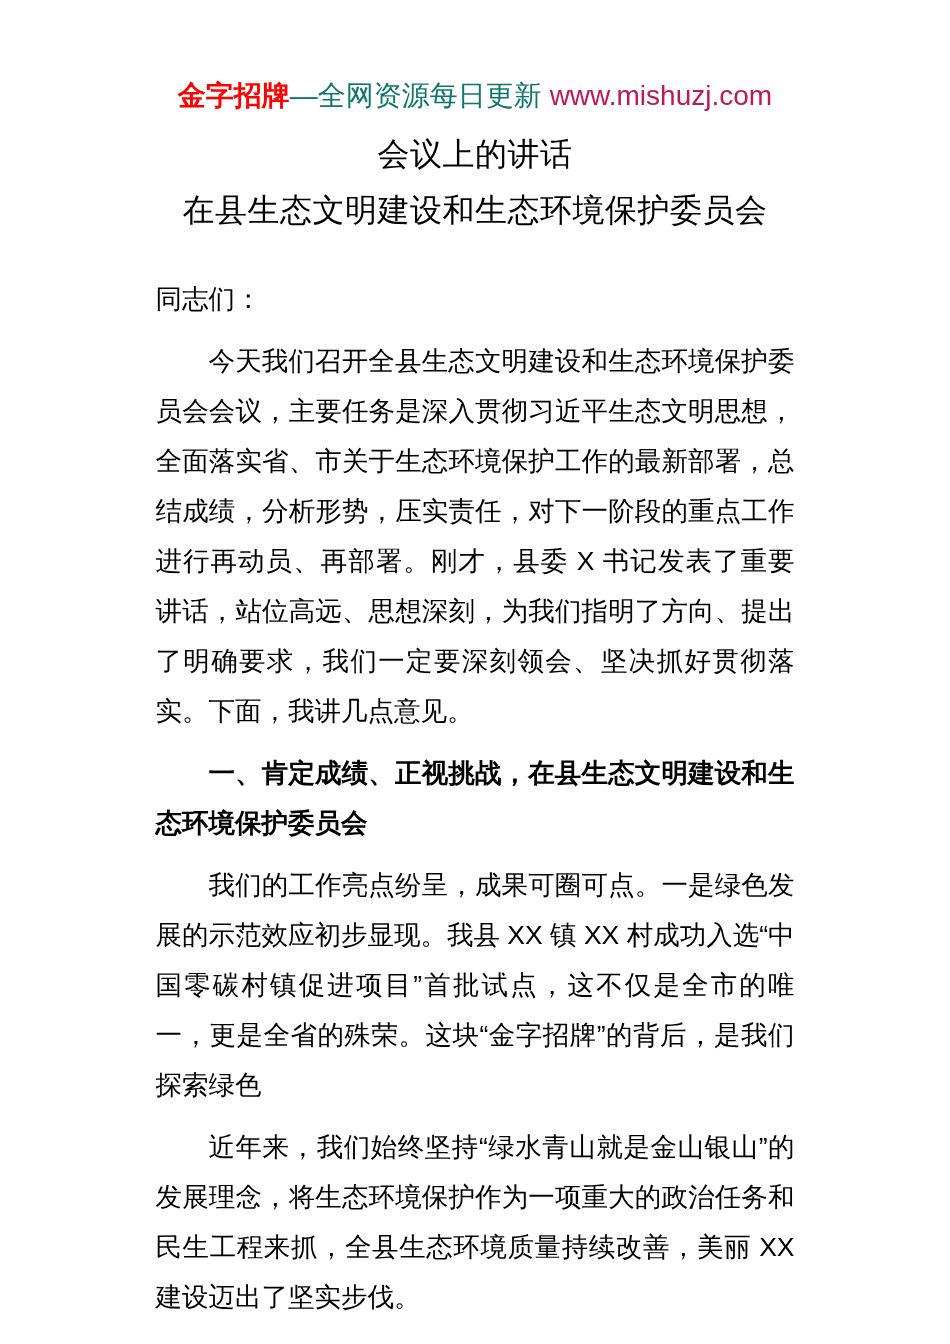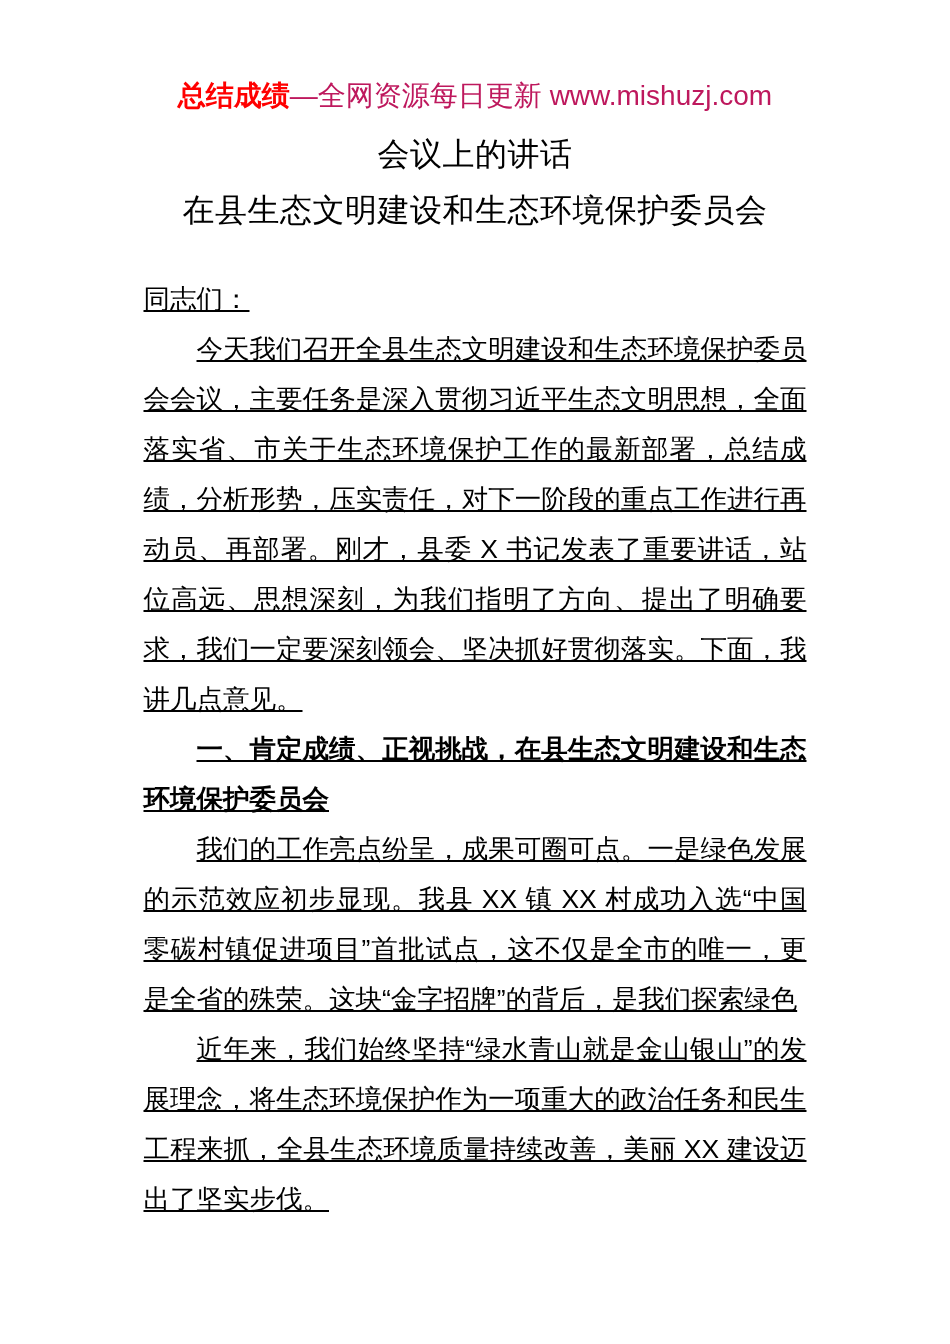--- a/index.html
+++ b/index.html
@@ -22,21 +22,21 @@
     text-align: center;
     font-size: 28px;
     line-height: 40px;
     white-space: nowrap;
   }
   .wm-brand {
     color: #ff0000;
     font-weight: bold;
   }
   .wm-tagline {
-    color: #be185d;
+    color: #0f766e;
   }
   .wm-url {
     color: #be185d;
     text-decoration: none;
   }
   .doc-title {
     width: 700px;
     margin: 10px auto 0;
     font-size: 32px;
     font-weight: 400;
@@ -49,39 +49,38 @@
   }
   .doc-body {
     width: 663px;
     margin: 36px auto 0;
     font-size: 26.5px;
     line-height: 50px;
     text-align: justify;
     text-justify: inter-character;
   }
   .doc-body p {
-    margin: 0;
+    margin: 12px;
     padding: 0;
     text-indent: 2em;
-    text-decoration: underline;
   }
   .doc-body p.salutation {
     text-indent: 0;
   }
   .doc-body p.section-heading {
     font-weight: bold;
   }
 </style>
 </head>
 <body>
 
 <div class="page">
 
   <div class="wm-header">
-    <span class="wm-brand">总结成绩</span><span class="wm-tagline">—全网资源每日更新 </span><span class="wm-url">www.mishuzj.com</span>
+    <span class="wm-brand">金字招牌</span><span class="wm-tagline">—全网资源每日更新 </span><span class="wm-url">www.mishuzj.com</span>
   </div>
 
   <h1 class="doc-title">
     <span class="title-line">会议上的讲话</span>
     <span class="title-line">在县生态文明建设和生态环境保护委员会</span>
   </h1>
 
   <div class="doc-body">
     <p class="salutation">同志们：</p>
     <p class="body-paragraph">今天我们召开全县生态文明建设和生态环境保护委员会会议，主要任务是深入贯彻习近平生态文明思想，全面落实省、市关于生态环境保护工作的最新部署，总结成绩，分析形势，压实责任，对下一阶段的重点工作进行再动员、再部署。刚才，县委 X 书记发表了重要讲话，站位高远、思想深刻，为我们指明了方向、提出了明确要求，我们一定要深刻领会、坚决抓好贯彻落实。下面，我讲几点意见。</p>

